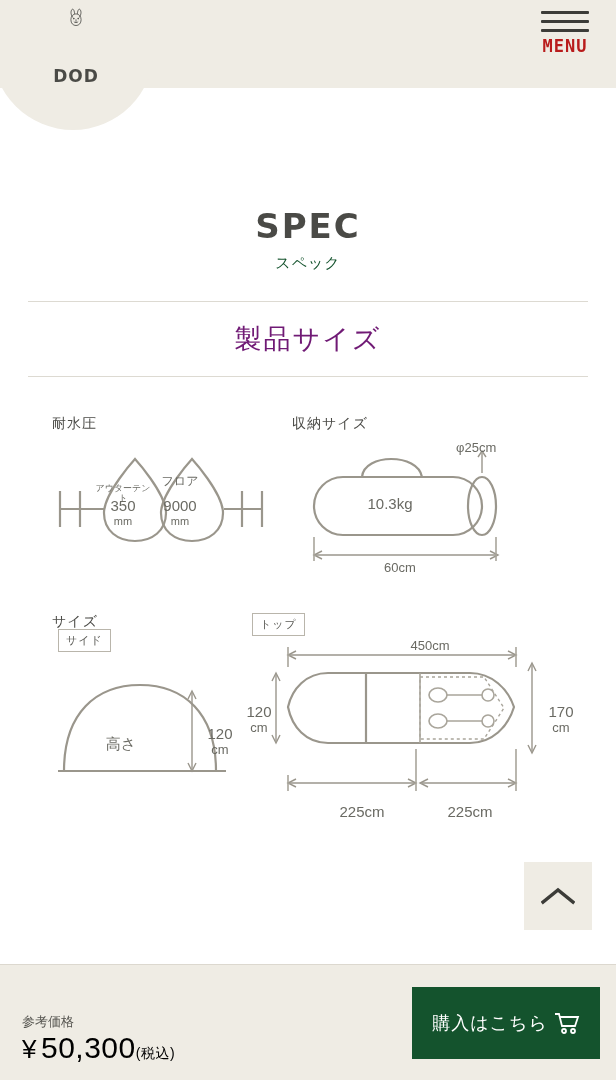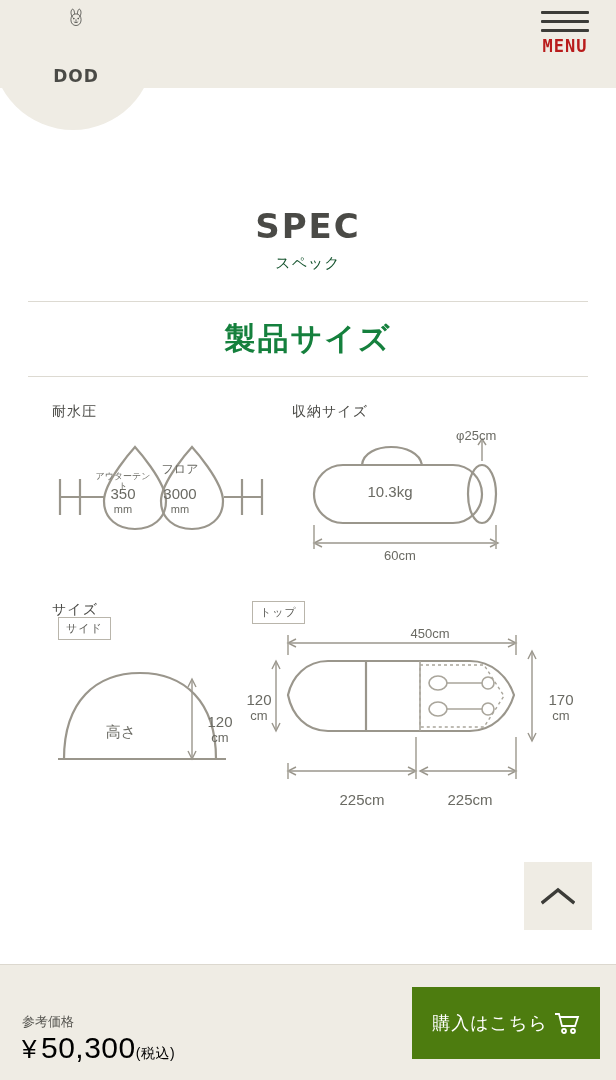--- a/index.html
+++ b/index.html
@@ -93,30 +93,29 @@
   .section-head {
     margin: 28px 28px 0 28px;
     border-top: 1px solid #dddad2;
     border-bottom: 1px solid #dddad2;
     height: 76px;
     display: flex;
     align-items: center;
     justify-content: center;
   }
   .section-head-text {
-    font-size: 31px;
-    color: #15803d;
+    font-size: 27px;
+    color: #701a75;
     letter-spacing: 2px;
-    font-weight: bold;
   }
 
   
   .diagrams {
     position: relative;
-    margin-top: 26px;
+    margin-top: 38px;
     width: 596px;
     height: 420px;
   }
   .dlabel {
     position: absolute;
     font-size: 14px;
     color: #4a4a46;
     letter-spacing: 1px;
   }
   .tagbox {
@@ -180,21 +179,21 @@
     font-weight: normal;
     letter-spacing: 0.5px;
     white-space: nowrap;
   }
   .bb-price .yen { font-size: 26px; margin-right: 4px; }
   .bb-price .tax { font-size: 14px; }
   .buy-btn {
     position: absolute;
     right: 16px; top: 22px;
     width: 188px; height: 72px;
-    background: #4d7c0f;
+    background: #14532d;
     color: #fff;
     display: flex; align-items: center; justify-content: center;
     cursor: pointer;
     margin-left: 31px;
   }
   .buy-label { font-size: 18px; letter-spacing: 1px; }
   .cart-icon { margin-left: 6px; }
 </style>
 </head>
 <body>
@@ -252,21 +251,21 @@
       <path class="stroke" d="M93 18 C93 18 62 52 62 72 C62 90 76 100 93 100 C110 100 124 90 124 72 C124 52 93 18 93 18 Z"></path>
 
       <path class="stroke" d="M150 18 C150 18 119 52 119 72 C119 90 133 100 150 100 C167 100 181 90 181 72 C181 52 150 18 150 18 Z"></path>
     </svg>
 
     <div class="dtext" style="left:95px; top:68px; width:56px; font-size:9px;">アウターテント</div>
     <div class="dtext big" style="left:95px; top:82px; width:56px;">350</div>
     <div class="dtext" style="left:95px; top:100px; width:56px; font-size:11px;">mm</div>
 
     <div class="dtext" style="left:152px; top:60px; width:56px; font-size:12px;">フロア</div>
-    <div class="dtext big" style="left:152px; top:82px; width:56px;">3000</div>
+    <div class="dtext big" style="left:152px; top:82px; width:56px;">9000</div>
     <div class="dtext" style="left:152px; top:100px; width:56px; font-size:11px;">mm</div>
 
     <div class="dlabel" style="left:292px; top:0px;">収納サイズ</div>
 
     <svg width="280" height="140" style="position:absolute; left:300px; top:22px;">
 
       <rect class="stroke" x="14" y="40" width="168" height="58" rx="29"></rect>
 
       <ellipse class="stroke" cx="182" cy="69" rx="14" ry="29"></ellipse>
 

